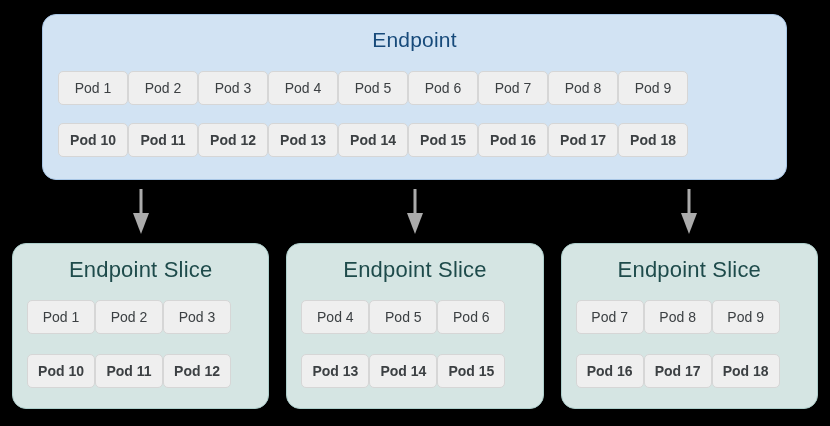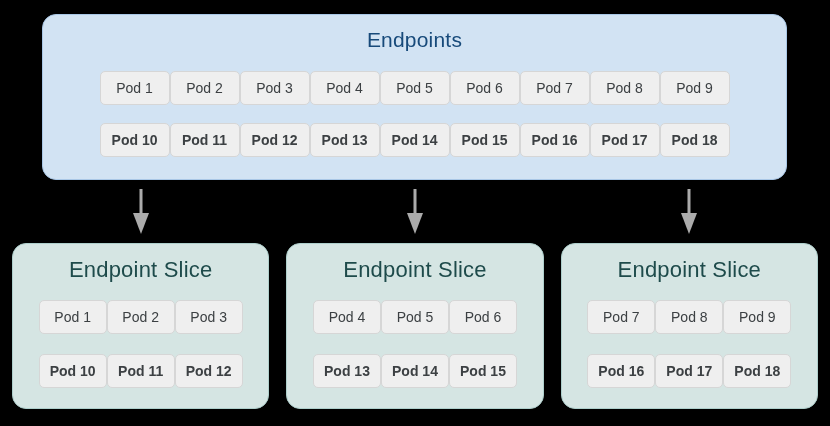--- a/index.html
+++ b/index.html
@@ -26,21 +26,21 @@
     margin: 0 0 12px 0;
     text-align: center;
     font-size: 21px;
     font-weight: 500;
     line-height: 38px;
     color: var(--endpoints-title-text, #174a7a);
     letter-spacing: 0.2px;
   }
   .pod-row {
     display: flex;
-    justify-content: center;
+    justify-content: flex-start;
   }
   .pod-row + .pod-row { margin-top: 18px; font-weight: bold; }
   .pod {
     width: 70px; height: 34px;
     box-sizing: border-box;
     background: var(--pod-fill, #efefef);
     border: 1px solid var(--pod-border, #d6d6d6);
     border-radius: 5px;
     color: var(--pod-text, #3c4043);
     font-size: 14px;
@@ -86,21 +86,21 @@
   }
   .slice-box .pod { width: 68px; }
   .slice-box .pod-row + .pod-row { margin-top: 20px; }
 </style>
 </head>
 <body>
 
 <div class="canvas">
 
   <section class="endpoints-box">
-    <h2 class="endpoints-title">Endpoints</h2>
+    <h2 class="endpoints-title">Endpoint</h2>
     <div class="pod-row">
       <div class="pod">Pod 1</div>
       <div class="pod">Pod 2</div>
       <div class="pod">Pod 3</div>
       <div class="pod">Pod 4</div>
       <div class="pod">Pod 5</div>
       <div class="pod">Pod 6</div>
       <div class="pod">Pod 7</div>
       <div class="pod">Pod 8</div>
       <div class="pod">Pod 9</div>

